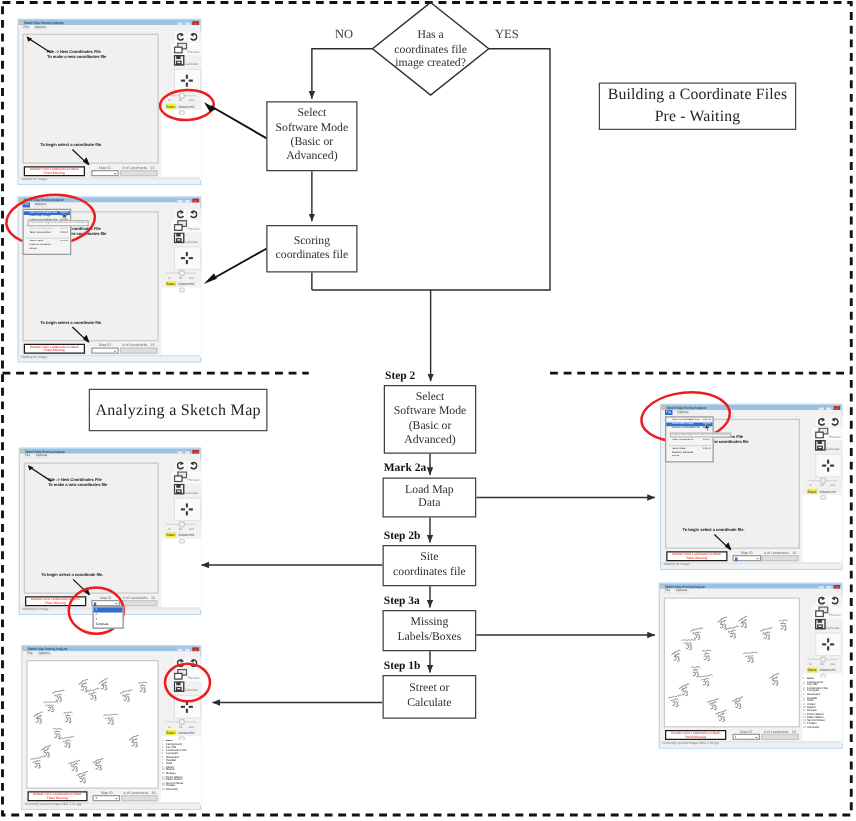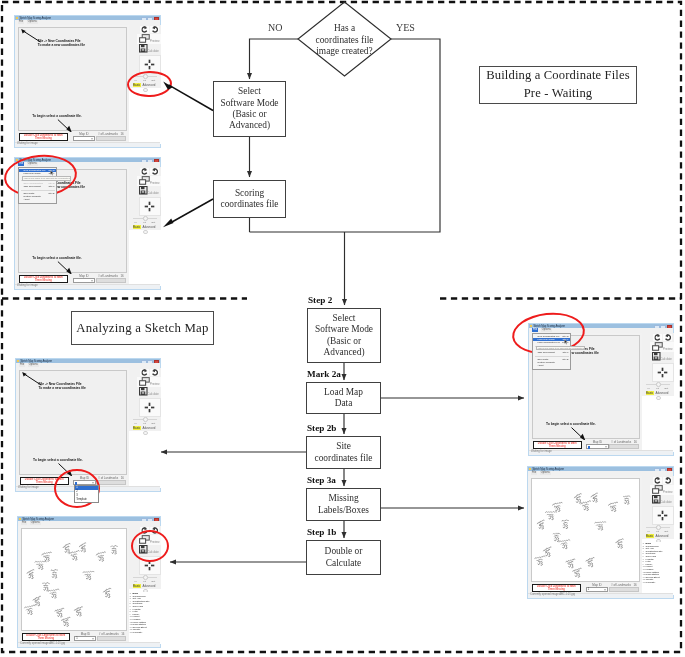--- a/index.html
+++ b/index.html
@@ -169,21 +169,21 @@
         <div>Site</div>
         <div>coordinates file</div>
       </div>
       <div class="steplbl" style="left: 307px; top: 475px;">Step 3a</div>
       <div class="fbox" style="left: 306px; top: 488px; width: 75px; height: 33px;">
         <div>Missing</div>
         <div>Labels/Boxes</div>
       </div>
       <div class="steplbl" style="left: 307px; top: 527px;">Step 1b</div>
       <div class="fbox" style="left: 306px; top: 540px; width: 75px; height: 35px;">
-        <div>Double or</div>
+        <div>Street or</div>
         <div>Calculate</div>
       </div>
     </div>
 
   <div id="shots">
       <div class="win" style="left:14px;top:15px;width:147px;height:133px;">
     <div class="tbar">
       <div class="tico"></div>
       <div class="ttxt">Sketch Map Scoring Analyzer</div>
       <div class="tbtns">

